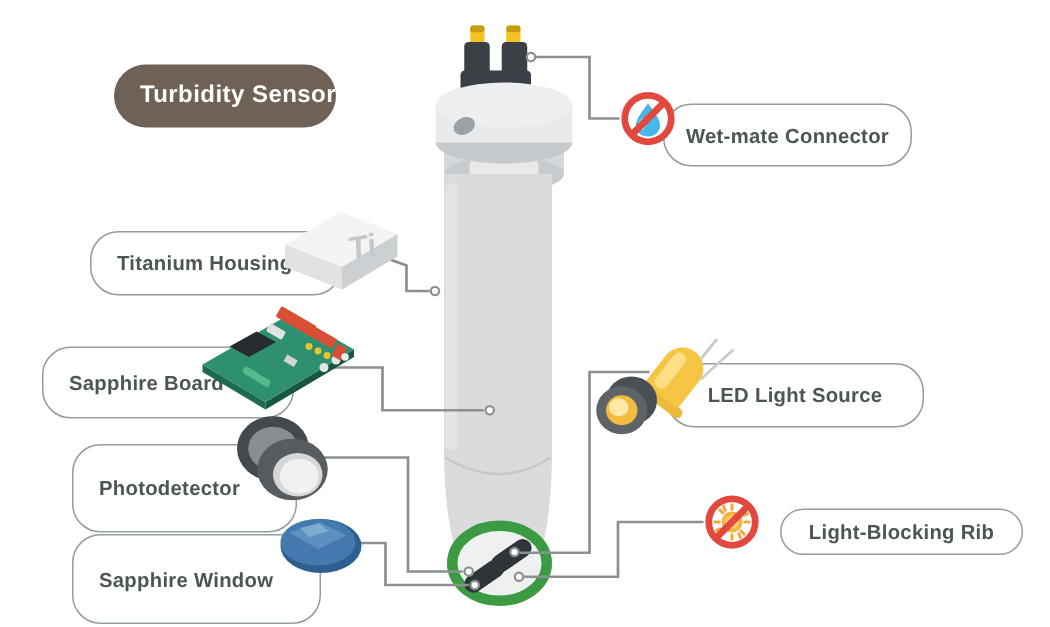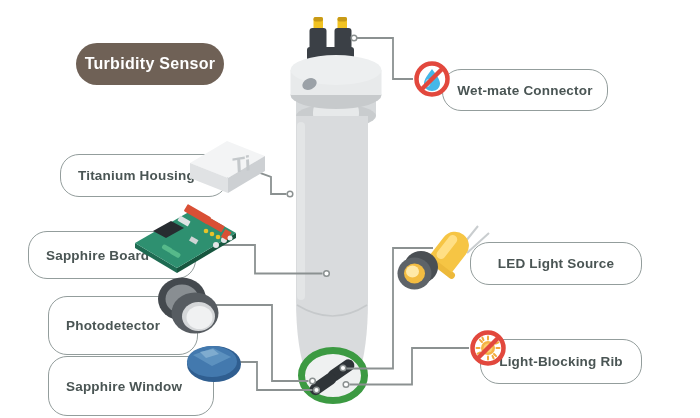--- a/index.html
+++ b/index.html
@@ -7,21 +7,21 @@
        font-family:"Liberation Sans",sans-serif;}
   .label-box{
     position:absolute;background:#fff;border:1.6px solid #939D9C;border-radius:19px;
     display:flex;align-items:center;font-weight:bold;font-size:13.5px;color:#4A5554;
     letter-spacing:.2px;box-sizing:border-box;z-index:3;margin-top:12px;
   }
   .label-left{justify-content:flex-start;padding-left:17px;}
   .label-center{justify-content:center;}
   .title-badge{
     position:absolute;left:76px;top:43px;width:148px;height:42px;background:#6F6156;
-    border-radius:21px;color:#fff;display:flex;align-items:center;justify-content:center;
+    border-radius:21px;color:#fff;display:flex;align-items:center;justify-content:flex-end;
     font-weight:bold;font-size:16px;letter-spacing:.3px;z-index:3;
   }
   svg{display:block;}
   .illus{position:absolute;z-index:4;}
   #sensor-svg{position:absolute;left:278px;top:8px;z-index:1;}
   #lines-svg{position:absolute;left:0;top:0;z-index:2;pointer-events:none;}
 </style>
 </head>
 <body>
 
@@ -90,24 +90,24 @@
 <div class="label-box label-left" style="left:48px;top:284px;width:150px;height:59px;">
   <span>Photodetector</span>
 </div>
 <div class="label-box label-left" style="left:48px;top:344px;width:166px;height:60px;">
   <span>Sapphire Window</span>
 </div>
 
 <div class="label-box label-center" style="left:442px;top:57px;width:166px;height:42px;">
   <span>Wet-mate Connector</span>
 </div>
-<div class="label-box label-center" style="left:470px;top:230px;width:172px;height:43px;text-align:right;">
+<div class="label-box label-center" style="left:444px;top:230px;width:172px;height:43px;text-align:right;">
   <span>LED Light Source</span>
 </div>
-<div class="label-box label-center" style="left:480px;top:327px;width:162px;height:45px;">
+<div class="label-box label-center" style="left:520px;top:327px;width:162px;height:31px;">
   <span>Light-Blocking Rib</span>
 </div>
 
 <svg class="illus" style="left:185px;top:132px;" width="85" height="62" viewBox="185 132 85 62">
   <polygon points="190,163 227,141 265,156 228,178" fill="#F3F4F5"></polygon>
   <polygon points="190,163 190,178 228,193 228,178" fill="#E0E2E4"></polygon>
   <polygon points="228,178 228,193 265,171 265,156" fill="#CDD0D3"></polygon>
   <text transform="translate(233,173) rotate(-9) skewX(-6)" font-size="21" font-weight="bold" fill="#C4C8CB" font-family="Liberation Sans, sans-serif">Ti</text>
 </svg>
 

